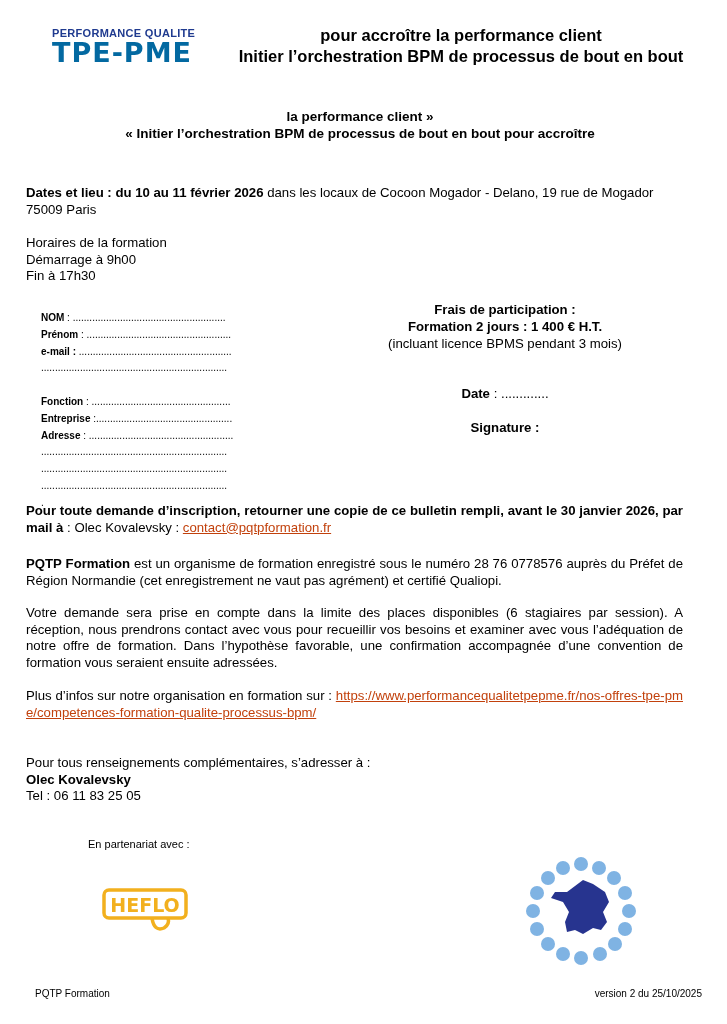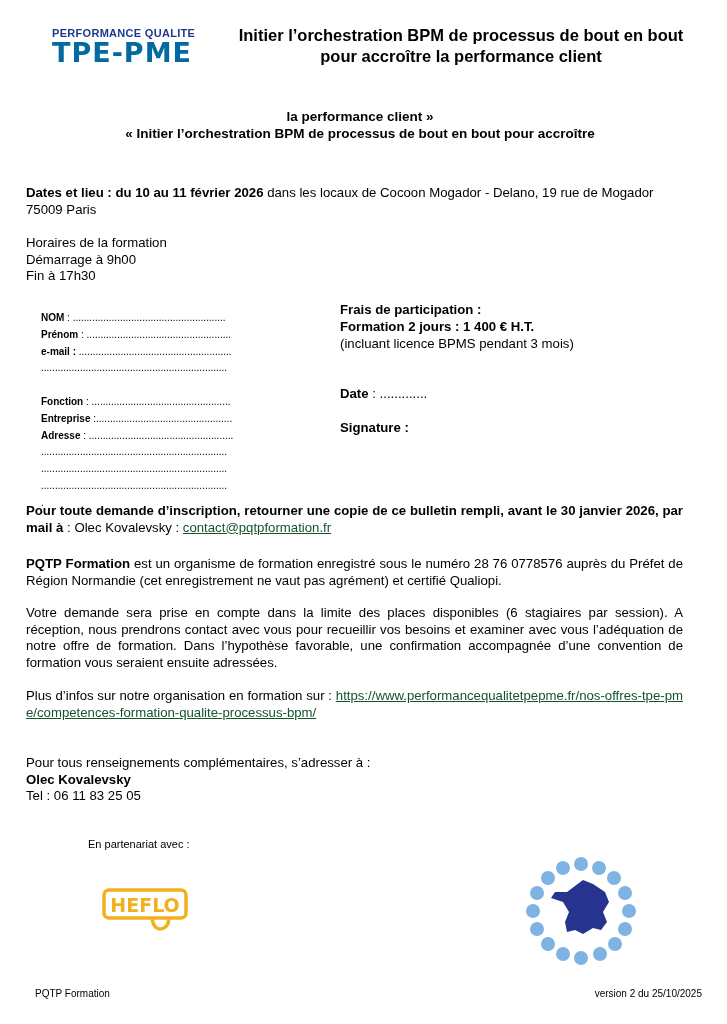--- a/index.html
+++ b/index.html
@@ -11,36 +11,36 @@
   .logo-top { left: 52px; top: 27px; color: #1f3a8f; font-weight: bold; font-size: 11px; letter-spacing: 0.3px; white-space: nowrap; }
   .logo-main { left: 52px; top: 37px; color: #0369a1; font-weight: bold; font-size: 27px; letter-spacing: 1px; white-space: nowrap; font-family: "DejaVu Sans", sans-serif; }
   .title { left: 220px; top: 25px; width: 482px; text-align: center; font-weight: bold; font-size: 16.5px; line-height: 21px; }
   .subtitle { left: 60px; top: 109px; width: 600px; text-align: center; font-weight: bold; font-size: 13.5px; line-height: 16.5px; }
   .para { left: 26px; width: 657px; font-size: 13.2px; line-height: 16.5px; }
   .justify { text-align: justify; }
   .b { font-weight: bold; }
   .form-left { left: 41px; top: 302px; width: 280px; font-size: 10px; line-height: 16.8px; margin-top: 8px; }
   .form-row { white-space: nowrap; overflow: hidden; }
   .dots { font-weight: normal; letter-spacing: 0; }
-  .form-right { left: 340px; top: 302px; width: 330px; font-size: 13.2px; line-height: 16.8px; }
-  a.link { color: #14532d; text-decoration: underline; }
+  .form-right { left: 340px; top: 302px; width: 330px; font-size: 13.2px; line-height: 16.8px; text-align: center; }
+  a.link { color: #c2410c; text-decoration: underline; }
   .partner-label { left: 88px; top: 838px; font-size: 11px; }
   .heflo { left: 102px; top: 888px; width: 86px; height: 48px; text-align: center; }
   .france-logo { left: 523px; top: 856px; width: 116px; height: 110px; }
   .footer-left { left: 35px; top: 988px; font-size: 10px; }
   .footer-right { right: 25px; top: 988px; font-size: 10px; }
 </style>
 </head>
 <body>
 
 <div class="abs logo-top">PERFORMANCE QUALITE</div>
 <div class="abs logo-main">TPE-PME</div>
 <div class="abs title">
+  <div>pour accroître la performance client</div>
   <div>Initier l’orchestration BPM de processus de bout en bout</div>
-  <div>pour accroître la performance client</div>
 </div>
 
 <div class="abs subtitle">
   <div>la performance client »</div>
   <div>« Initier l’orchestration BPM de processus de bout en bout pour accroître</div>
 </div>
 
 <div class="abs para" style="top:185px;">
   <span class="b">Dates et lieu : du 10 au 11 février 2026</span><span> dans les locaux de Cocoon Mogador - Delano, 19 rue de Mogador 75009 Paris</span>
 </div>

